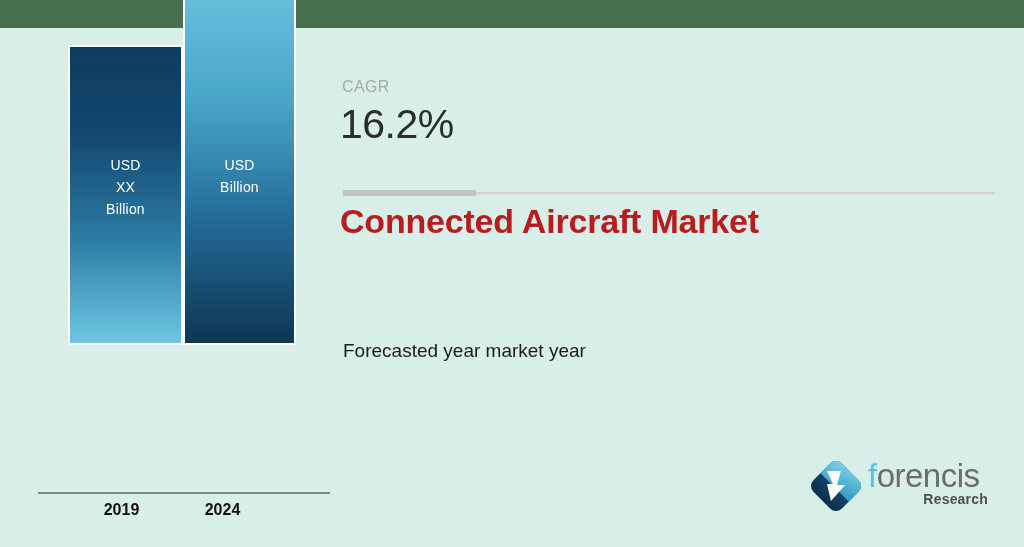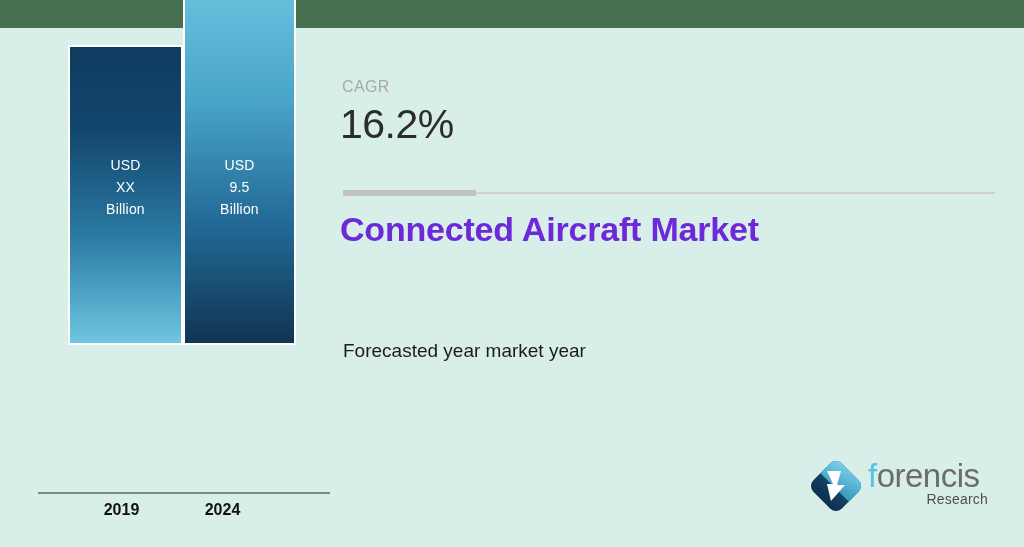--- a/index.html
+++ b/index.html
@@ -135,24 +135,24 @@
     position: absolute;
     left: 133px;
     top: 2px;
     width: 519px;
     height: 2px;
     background: #cfcfcf;
   }
   .market-title {
     position: absolute;
     left: 0px;
-    top: 182px;
+    top: 174px;
     font-size: 34px;
     font-weight: bold;
-    color: #6d28d9;
+    color: #b91c1c;
     letter-spacing: -.2px;
   }
   .forecast-label {
     position: absolute;
     left: 3px;
     top: 312px;
     font-size: 19px;
     color: #1c1c1c;
   }
   .forecast-value {
@@ -194,21 +194,21 @@
     letter-spacing: -.5px;
     color: #6d6d68;
     font-weight: normal;
   }
   .logo-forencis .f-blue { color: #58c3e4; }
   .logo-research {
     position: absolute;
     right: 2px;
     top: 33px;
     font-size: 14px;
-    font-weight: normal;
+    font-weight: bold;
     color: #4f4f4c;
     letter-spacing: .2px;
   }
 </style>
 </head>
 <body>
 
 <div class="page">
 
   <div class="top-band"></div>
@@ -221,21 +221,20 @@
       <div class="bar-label">
         <span>USD</span>
         <span>XX</span>
         <span>Billion</span>
       </div>
     </div>
 
     <div class="bar bar-2024">
       <div class="bar-label">
         <span>USD</span>
-        <span>9.5</span>
         <span>Billion</span>
       </div>
     </div>
 
     <div class="x-label x-label-2019">2019</div>
     <div class="x-label x-label-2024">2024</div>
   </div>
 
   <div class="info">
 

